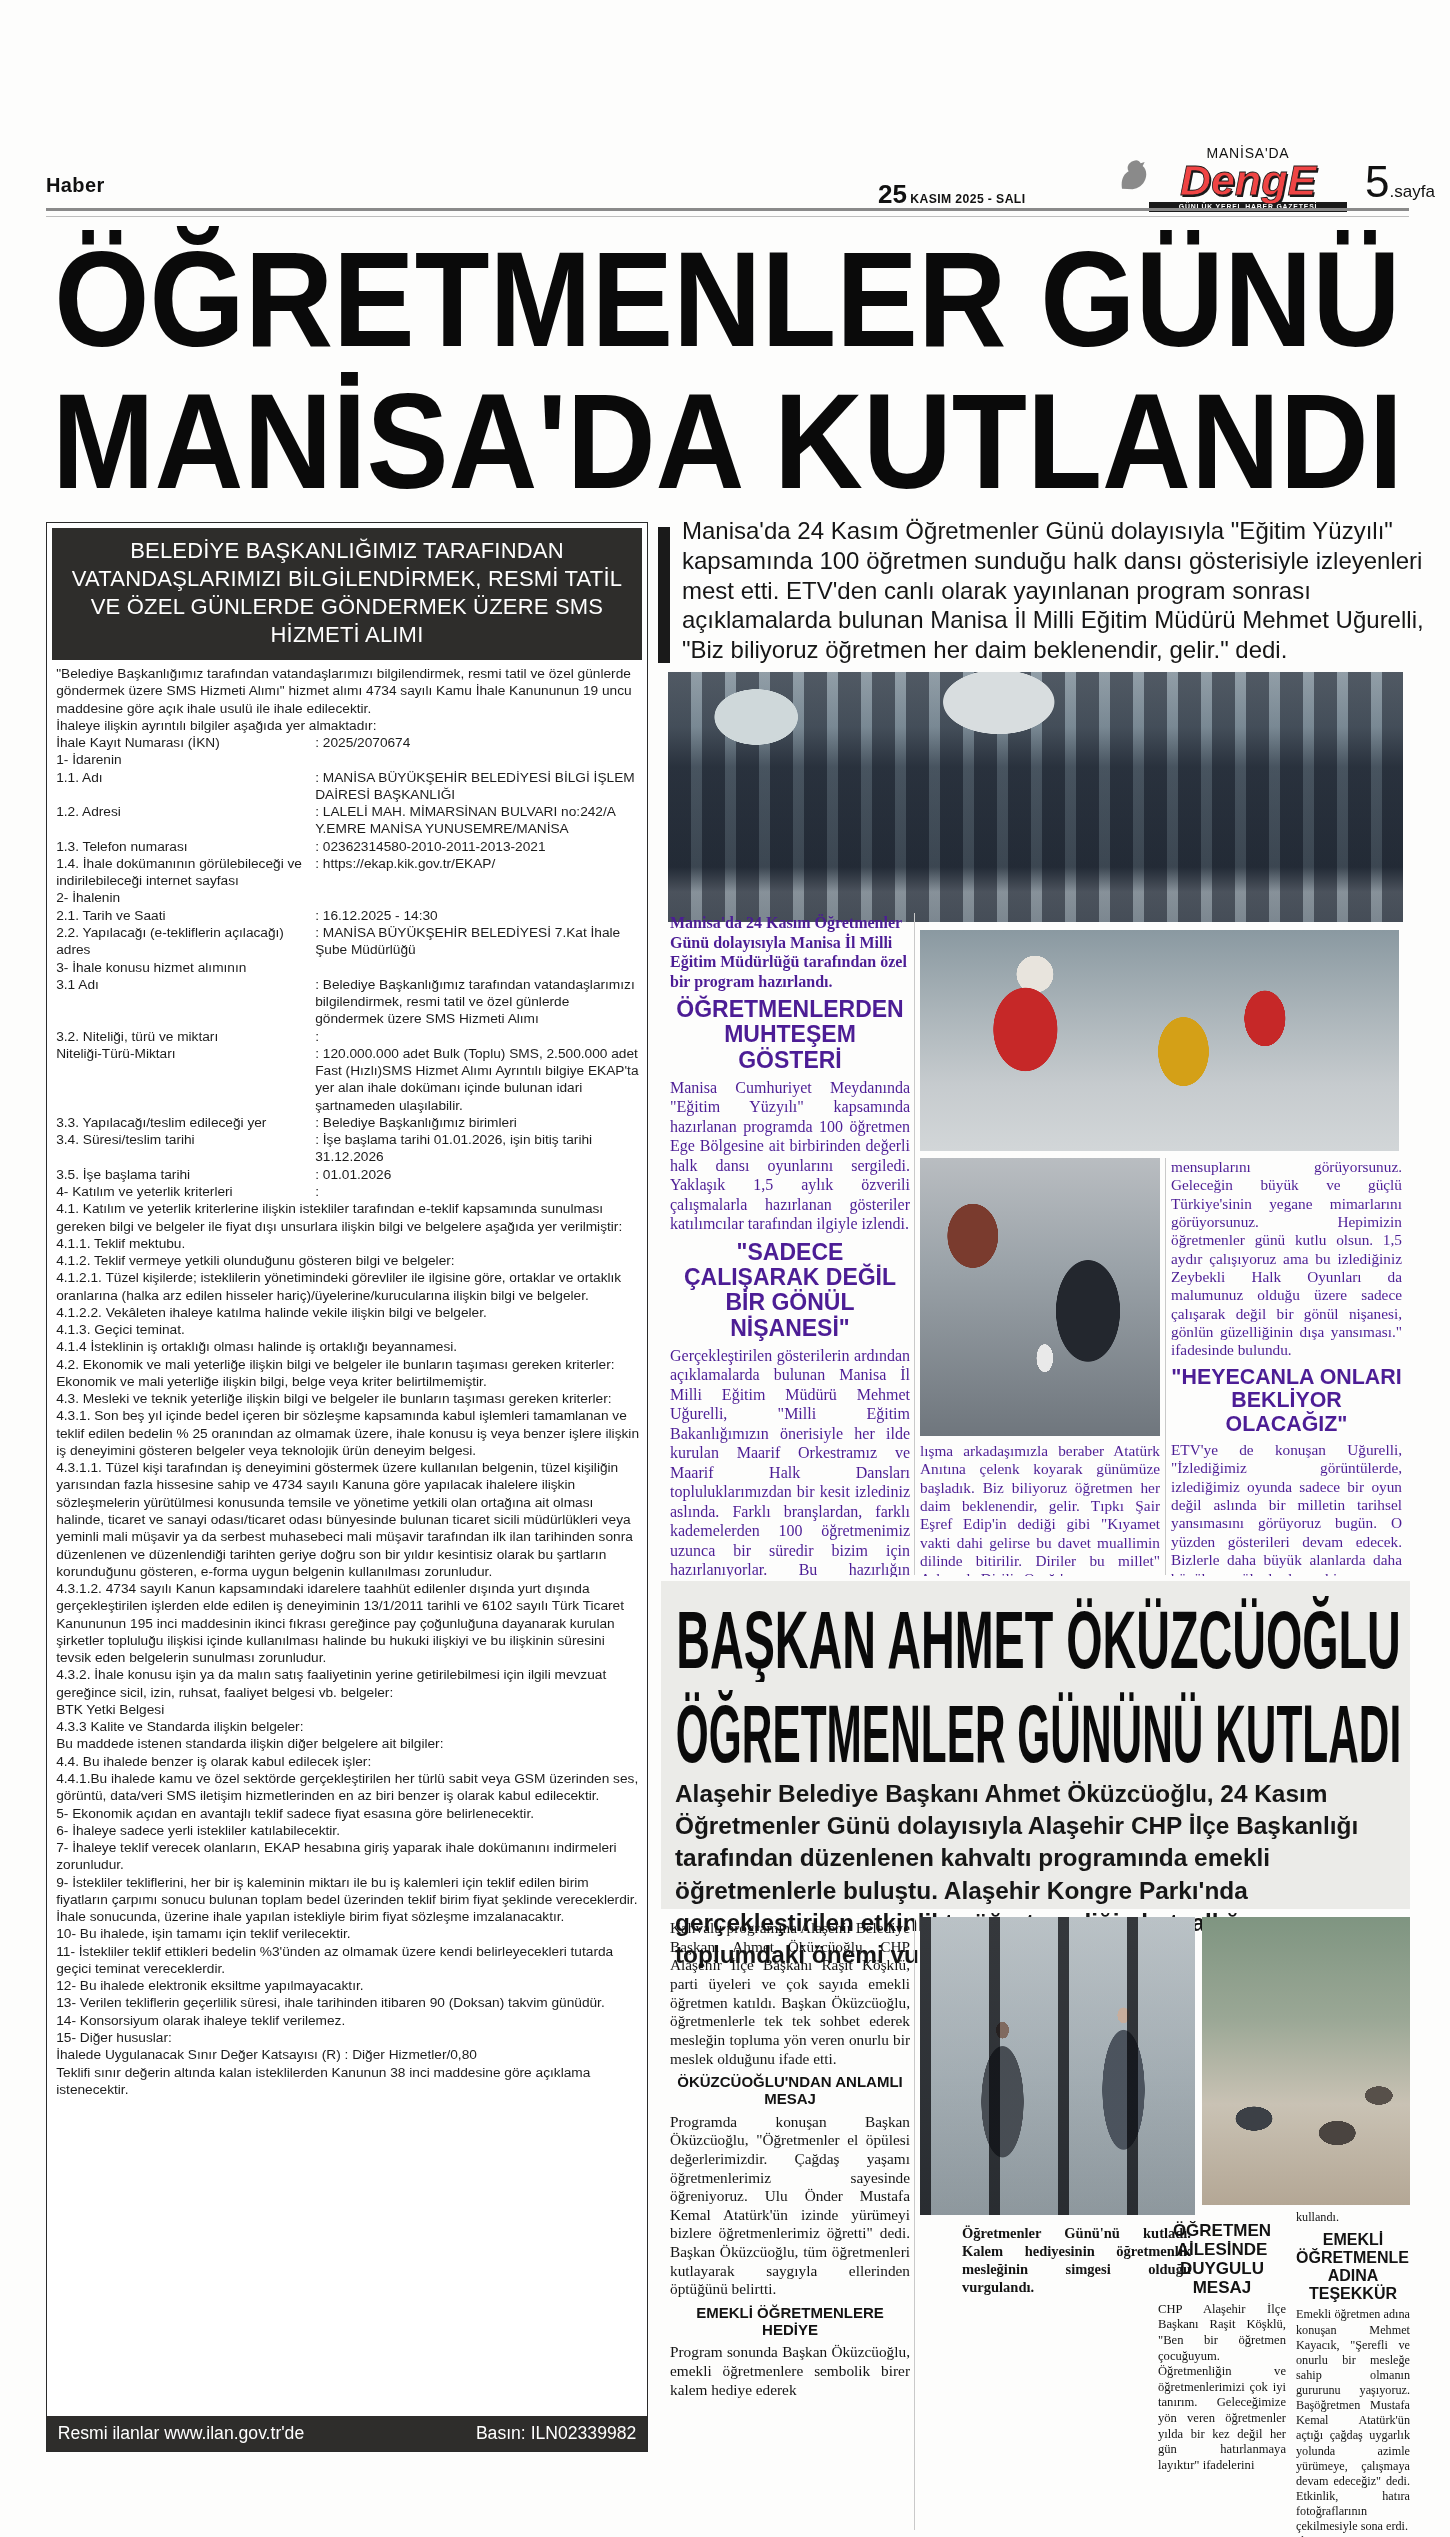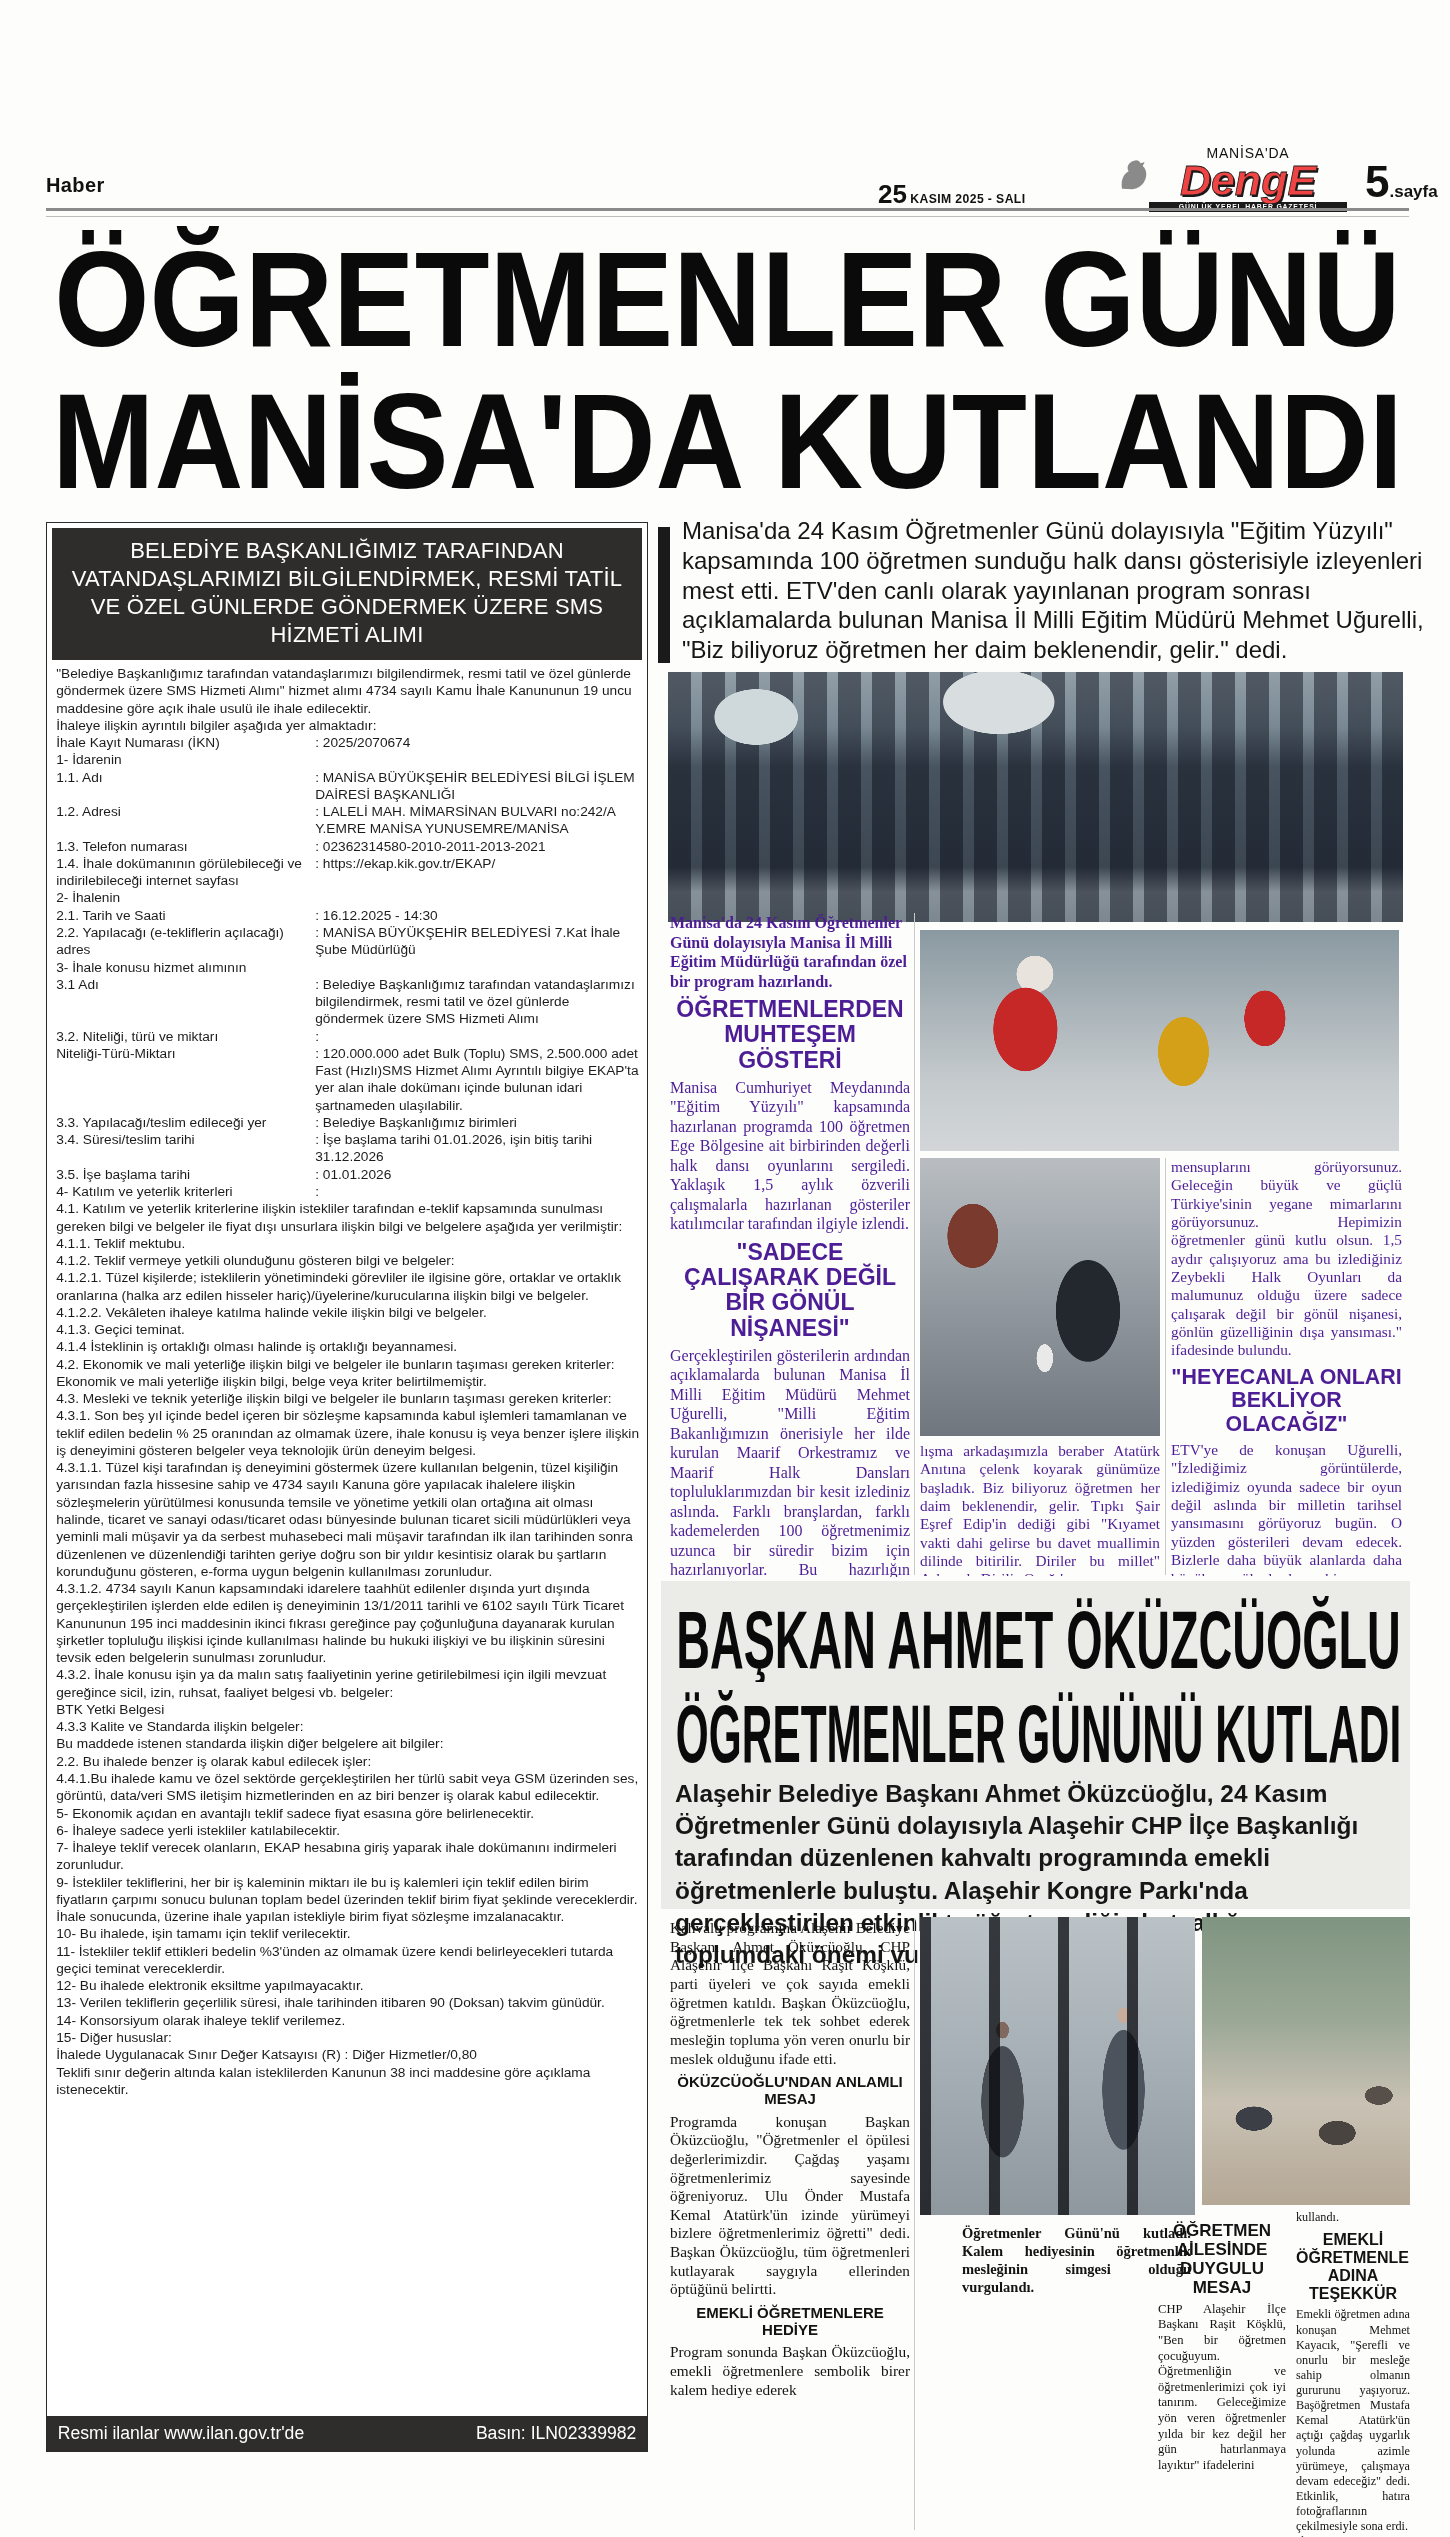--- a/index.html
+++ b/index.html
@@ -10,21 +10,21 @@
   .masthead-section{left:46px;top:174px;font-weight:bold;font-size:20px;letter-spacing:0.4px;}
   .masthead-date{left:878px;top:179px;font-weight:bold;}
   .masthead-date .d-big{font-size:26px;}
   .masthead-date .d-small{font-size:12.2px;letter-spacing:0.4px;}
   .logo-box{left:1149px;top:145px;width:198px;text-align:center;}
   .logo-top{font-size:14px;font-weight:normal;letter-spacing:0.8px;}
   .logo-name{font-size:43px;font-weight:bold;color:#ef4444;line-height:.9;
     text-shadow:1.5px 1.5px 0 #1a1a1a;-webkit-text-stroke:0.8px #1a1a1a;font-style:italic;}
   .logo-tagline{margin-top:2.3px;font-size:6.9px;font-weight:bold;background:#1a1a1a;color:#fff;padding:1.5px 0;letter-spacing:0.8px;}
   .logo-horse{position:absolute;left:-35px;top:9.2px;width:40px;height:40px;opacity:.8;}
-  .pagenum{left:1365px;top:157px;font-weight:bold;}
+  .pagenum{left:1365px;top:157px;font-weight:normal;}
   .pagenum .n{font-size:44px;}
   .pagenum .s{font-size:17px;}
   .head-rule{left:46px;top:208px;width:1363px;height:4.6px;border-top:3.1px solid #8a8a8a;border-bottom:0.8px solid #bdbdbd;}
 
   
   .h1-wrap{left:46px;top:223px;width:1363px;}
   .h1-wrap svg{display:block;}
 
   
   .ad-box{left:46px;top:522px;width:600px;height:1928px;border:1.5px solid #2b2b2b;background:#fff;}
@@ -217,21 +217,21 @@
       <p>4.2. Ekonomik ve mali yeterliğe ilişkin bilgi ve belgeler ile bunların taşıması gereken kriterler:</p>
       <p>Ekonomik ve mali yeterliğe ilişkin bilgi, belge veya kriter belirtilmemiştir.</p>
       <p>4.3. Mesleki ve teknik yeterliğe ilişkin bilgi ve belgeler ile bunların taşıması gereken kriterler:</p>
       <p>4.3.1. Son beş yıl içinde bedel içeren bir sözleşme kapsamında kabul işlemleri tamamlanan ve teklif edilen bedelin % 25 oranından az olmamak üzere, ihale konusu iş veya benzer işlere ilişkin iş deneyimini gösteren belgeler veya teknolojik ürün deneyim belgesi.</p>
       <p>4.3.1.1. Tüzel kişi tarafından iş deneyimini göstermek üzere kullanılan belgenin, tüzel kişiliğin yarısından fazla hissesine sahip ve 4734 sayılı Kanuna göre yapılacak ihalelere ilişkin sözleşmelerin yürütülmesi konusunda temsile ve yönetime yetkili olan ortağına ait olması halinde, ticaret ve sanayi odası/ticaret odası bünyesinde bulunan ticaret sicili müdürlükleri veya yeminli mali müşavir ya da serbest muhasebeci mali müşavir tarafından ilk ilan tarihinden sonra düzenlenen ve düzenlendiği tarihten geriye doğru son bir yıldır kesintisiz olarak bu şartların korunduğunu gösteren, e-forma uygun belgenin kullanılması zorunludur.</p>
       <p>4.3.1.2. 4734 sayılı Kanun kapsamındaki idarelere taahhüt edilenler dışında yurt dışında gerçekleştirilen işlerden elde edilen iş deneyiminin 13/1/2011 tarihli ve 6102 sayılı Türk Ticaret Kanununun 195 inci maddesinin ikinci fıkrası gereğince pay çoğunluğuna dayanarak kurulan şirketler topluluğu ilişkisi içinde kullanılması halinde bu hukuki ilişkiyi ve bu ilişkinin süresini tevsik eden belgelerin sunulması zorunludur.</p>
       <p>4.3.2. İhale konusu işin ya da malın satış faaliyetinin yerine getirilebilmesi için ilgili mevzuat gereğince sicil, izin, ruhsat, faaliyet belgesi vb. belgeler:</p>
       <p>BTK Yetki Belgesi</p>
       <p>4.3.3 Kalite ve Standarda ilişkin belgeler:</p>
       <p>Bu maddede istenen standarda ilişkin diğer belgelere ait bilgiler:</p>
-      <p>2.2. Bu ihalede benzer iş olarak kabul edilecek işler:</p>
+      <p>4.4. Bu ihalede benzer iş olarak kabul edilecek işler:</p>
       <p>4.4.1.Bu ihalede kamu ve özel sektörde gerçekleştirilen her türlü sabit veya GSM üzerinden ses, görüntü, data/veri SMS iletişim hizmetlerinden en az biri benzer iş olarak kabul edilecektir.</p>
       <p>5- Ekonomik açıdan en avantajlı teklif sadece fiyat esasına göre belirlenecektir.</p>
       <p>6- İhaleye sadece yerli istekliler katılabilecektir.</p>
       <p>7- İhaleye teklif verecek olanların, EKAP hesabına giriş yaparak ihale dokümanını indirmeleri zorunludur.</p>
       <p>9- İstekliler tekliflerini, her bir iş kaleminin miktarı ile bu iş kalemleri için teklif edilen birim fiyatların çarpımı sonucu bulunan toplam bedel üzerinden teklif birim fiyat şeklinde vereceklerdir. İhale sonucunda, üzerine ihale yapılan istekliyle birim fiyat sözleşme imzalanacaktır.</p>
       <p>10- Bu ihalede, işin tamamı için teklif verilecektir.</p>
       <p>11- İstekliler teklif ettikleri bedelin %3'ünden az olmamak üzere kendi belirleyecekleri tutarda geçici teminat vereceklerdir.</p>
       <p>12- Bu ihalede elektronik eksiltme yapılmayacaktır.</p>
       <p>13- Verilen tekliflerin geçerlilik süresi, ihale tarihinden itibaren 90 (Doksan) takvim günüdür.</p>
       <p>14- Konsorsiyum olarak ihaleye teklif verilemez.</p>

